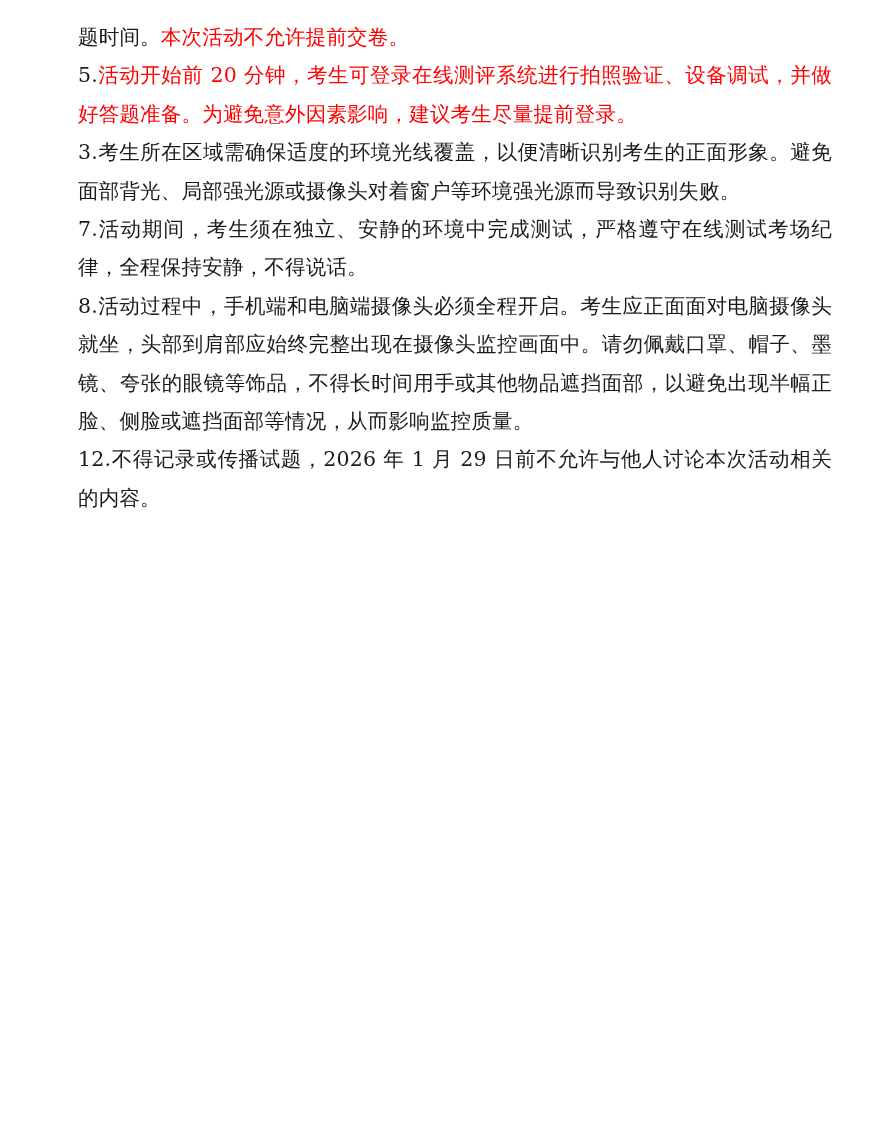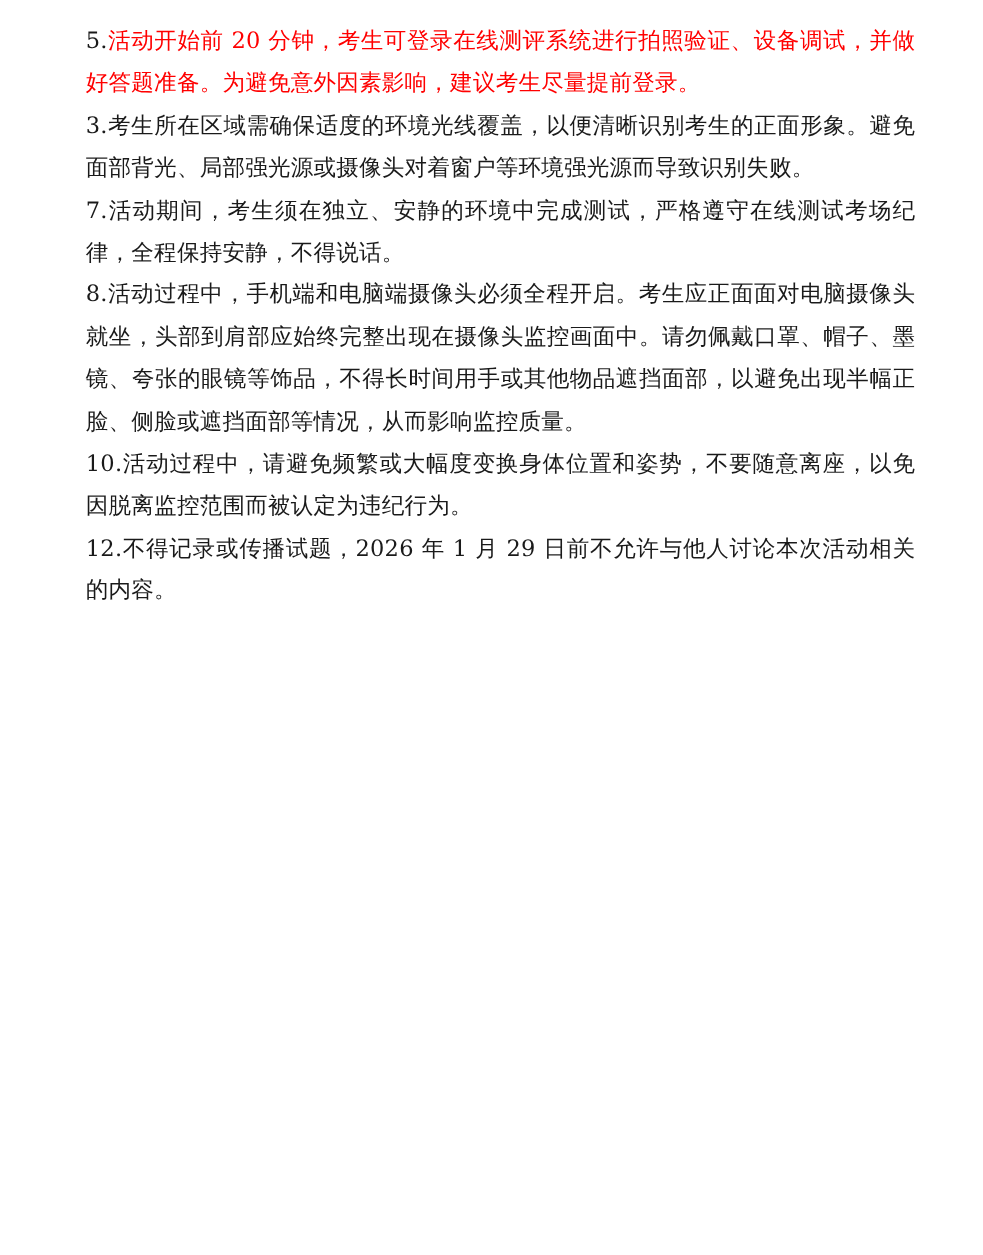--- a/index.html
+++ b/index.html
@@ -16,30 +16,30 @@
     text-align: justify;
     letter-spacing: 0.2px;
   }
   .para { margin: 0; padding: 0; }
   .red { color: #ff0000; }
 </style>
 </head>
 <body>
 
 <div class="doc">
+  <p class="para"><span>题时间。</span><span class="red">本次活动不允许提前交卷。</span></p>
 
 
   <p class="para"><span>5.</span><span class="red">活动开始前 20 分钟，考生可登录在线测评系统进行拍照验证、设备调试，并做好答题准备。为避免意外因素影响，建议考生尽量提前登录。</span></p>
 
   <p class="para"><span>3.考生所在区域需确保适度的环境光线覆盖，以便清晰识别考生的正面形象。避免面部背光、局部强光源或摄像头对着窗户等环境强光源而导致识别失败。</span></p>
 
   <p class="para"><span>7.活动期间，考生须在独立、安静的环境中完成测试，严格遵守在线测试考场纪律，全程保持安静，不得说话。</span></p>
 
   <p class="para"><span>8.活动过程中，手机端和电脑端摄像头必须全程开启。考生应正面面对电脑摄像头就坐，头部到肩部应始终完整出现在摄像头监控画面中。请勿佩戴口罩、帽子、墨镜、夸张的眼镜等饰品，不得长时间用手或其他物品遮挡面部，以避免出现半幅正脸、侧脸或遮挡面部等情况，从而影响监控质量。</span></p>
 
 
-  <p class="para"><span>10.活动过程中，请避免频繁或大幅度变换身体位置和姿势，不要随意离座，以免因脱离监控范围而被认定为违纪行为。</span></p>
 
 
   <p class="para"><span>12.不得记录或传播试题，2026 年 1 月 29 日前不允许与他人讨论本次活动相关的内容。</span></p>
 
 
 </div>
 
 </body></html>

